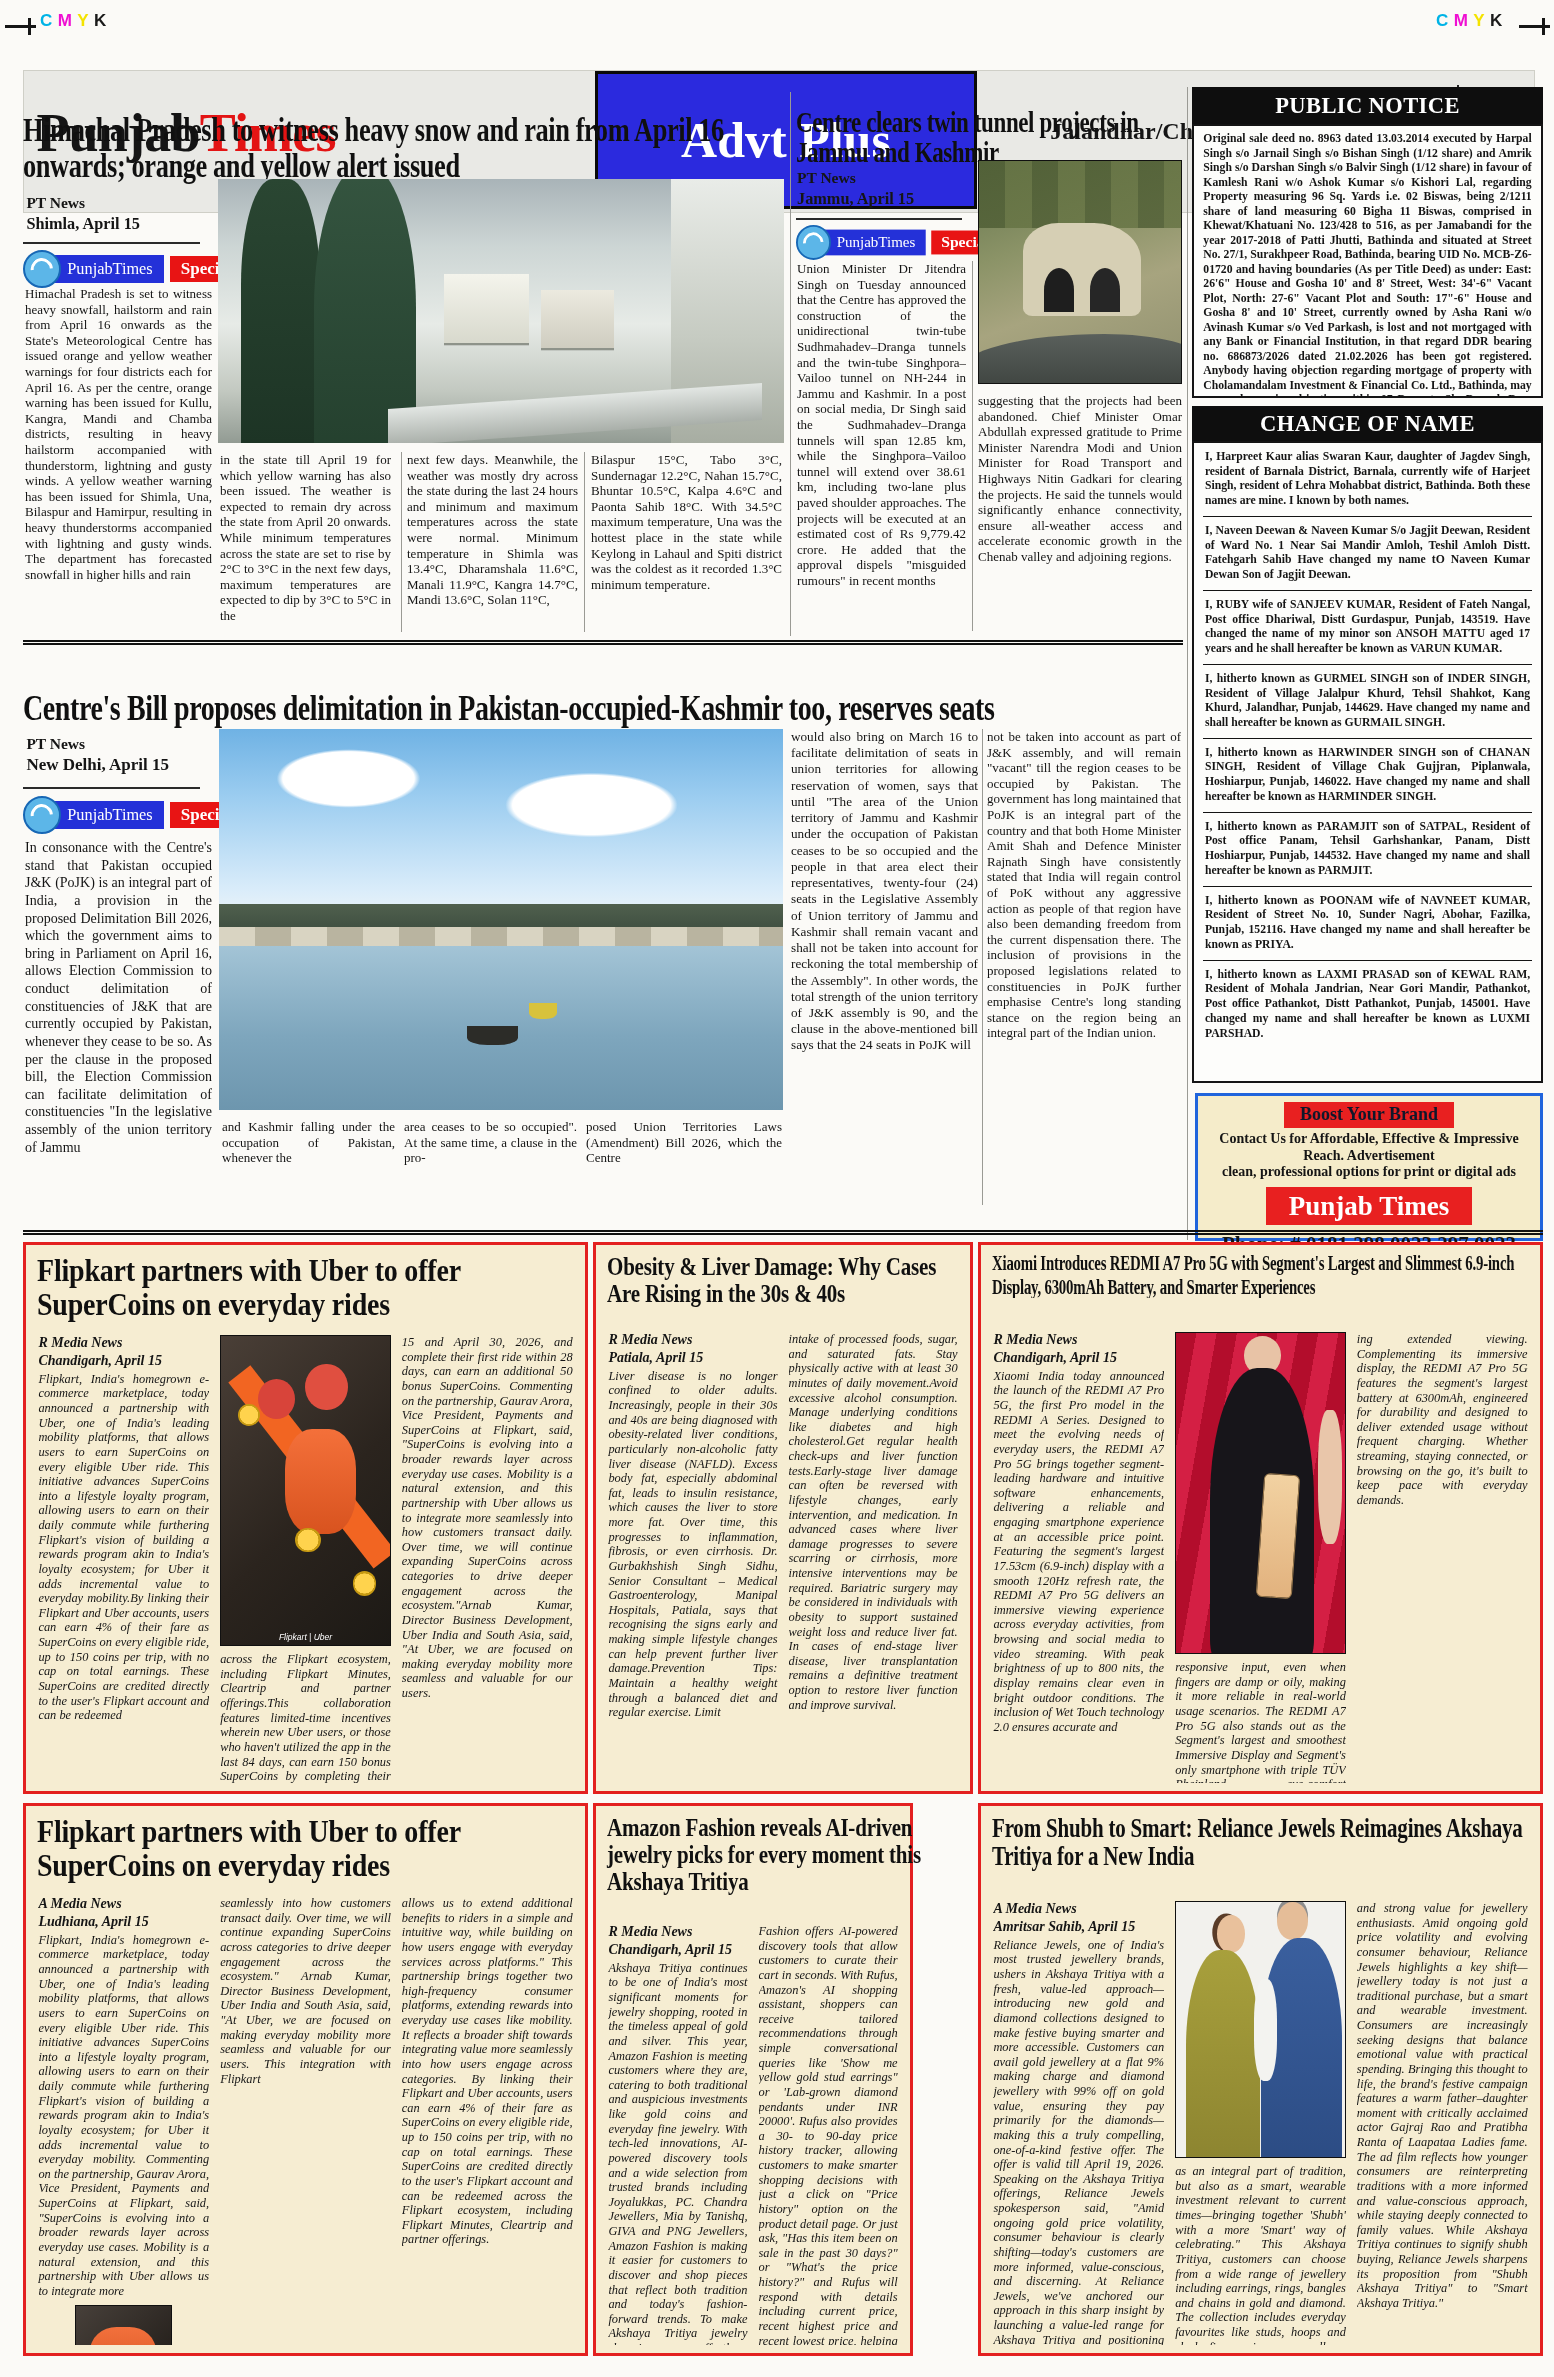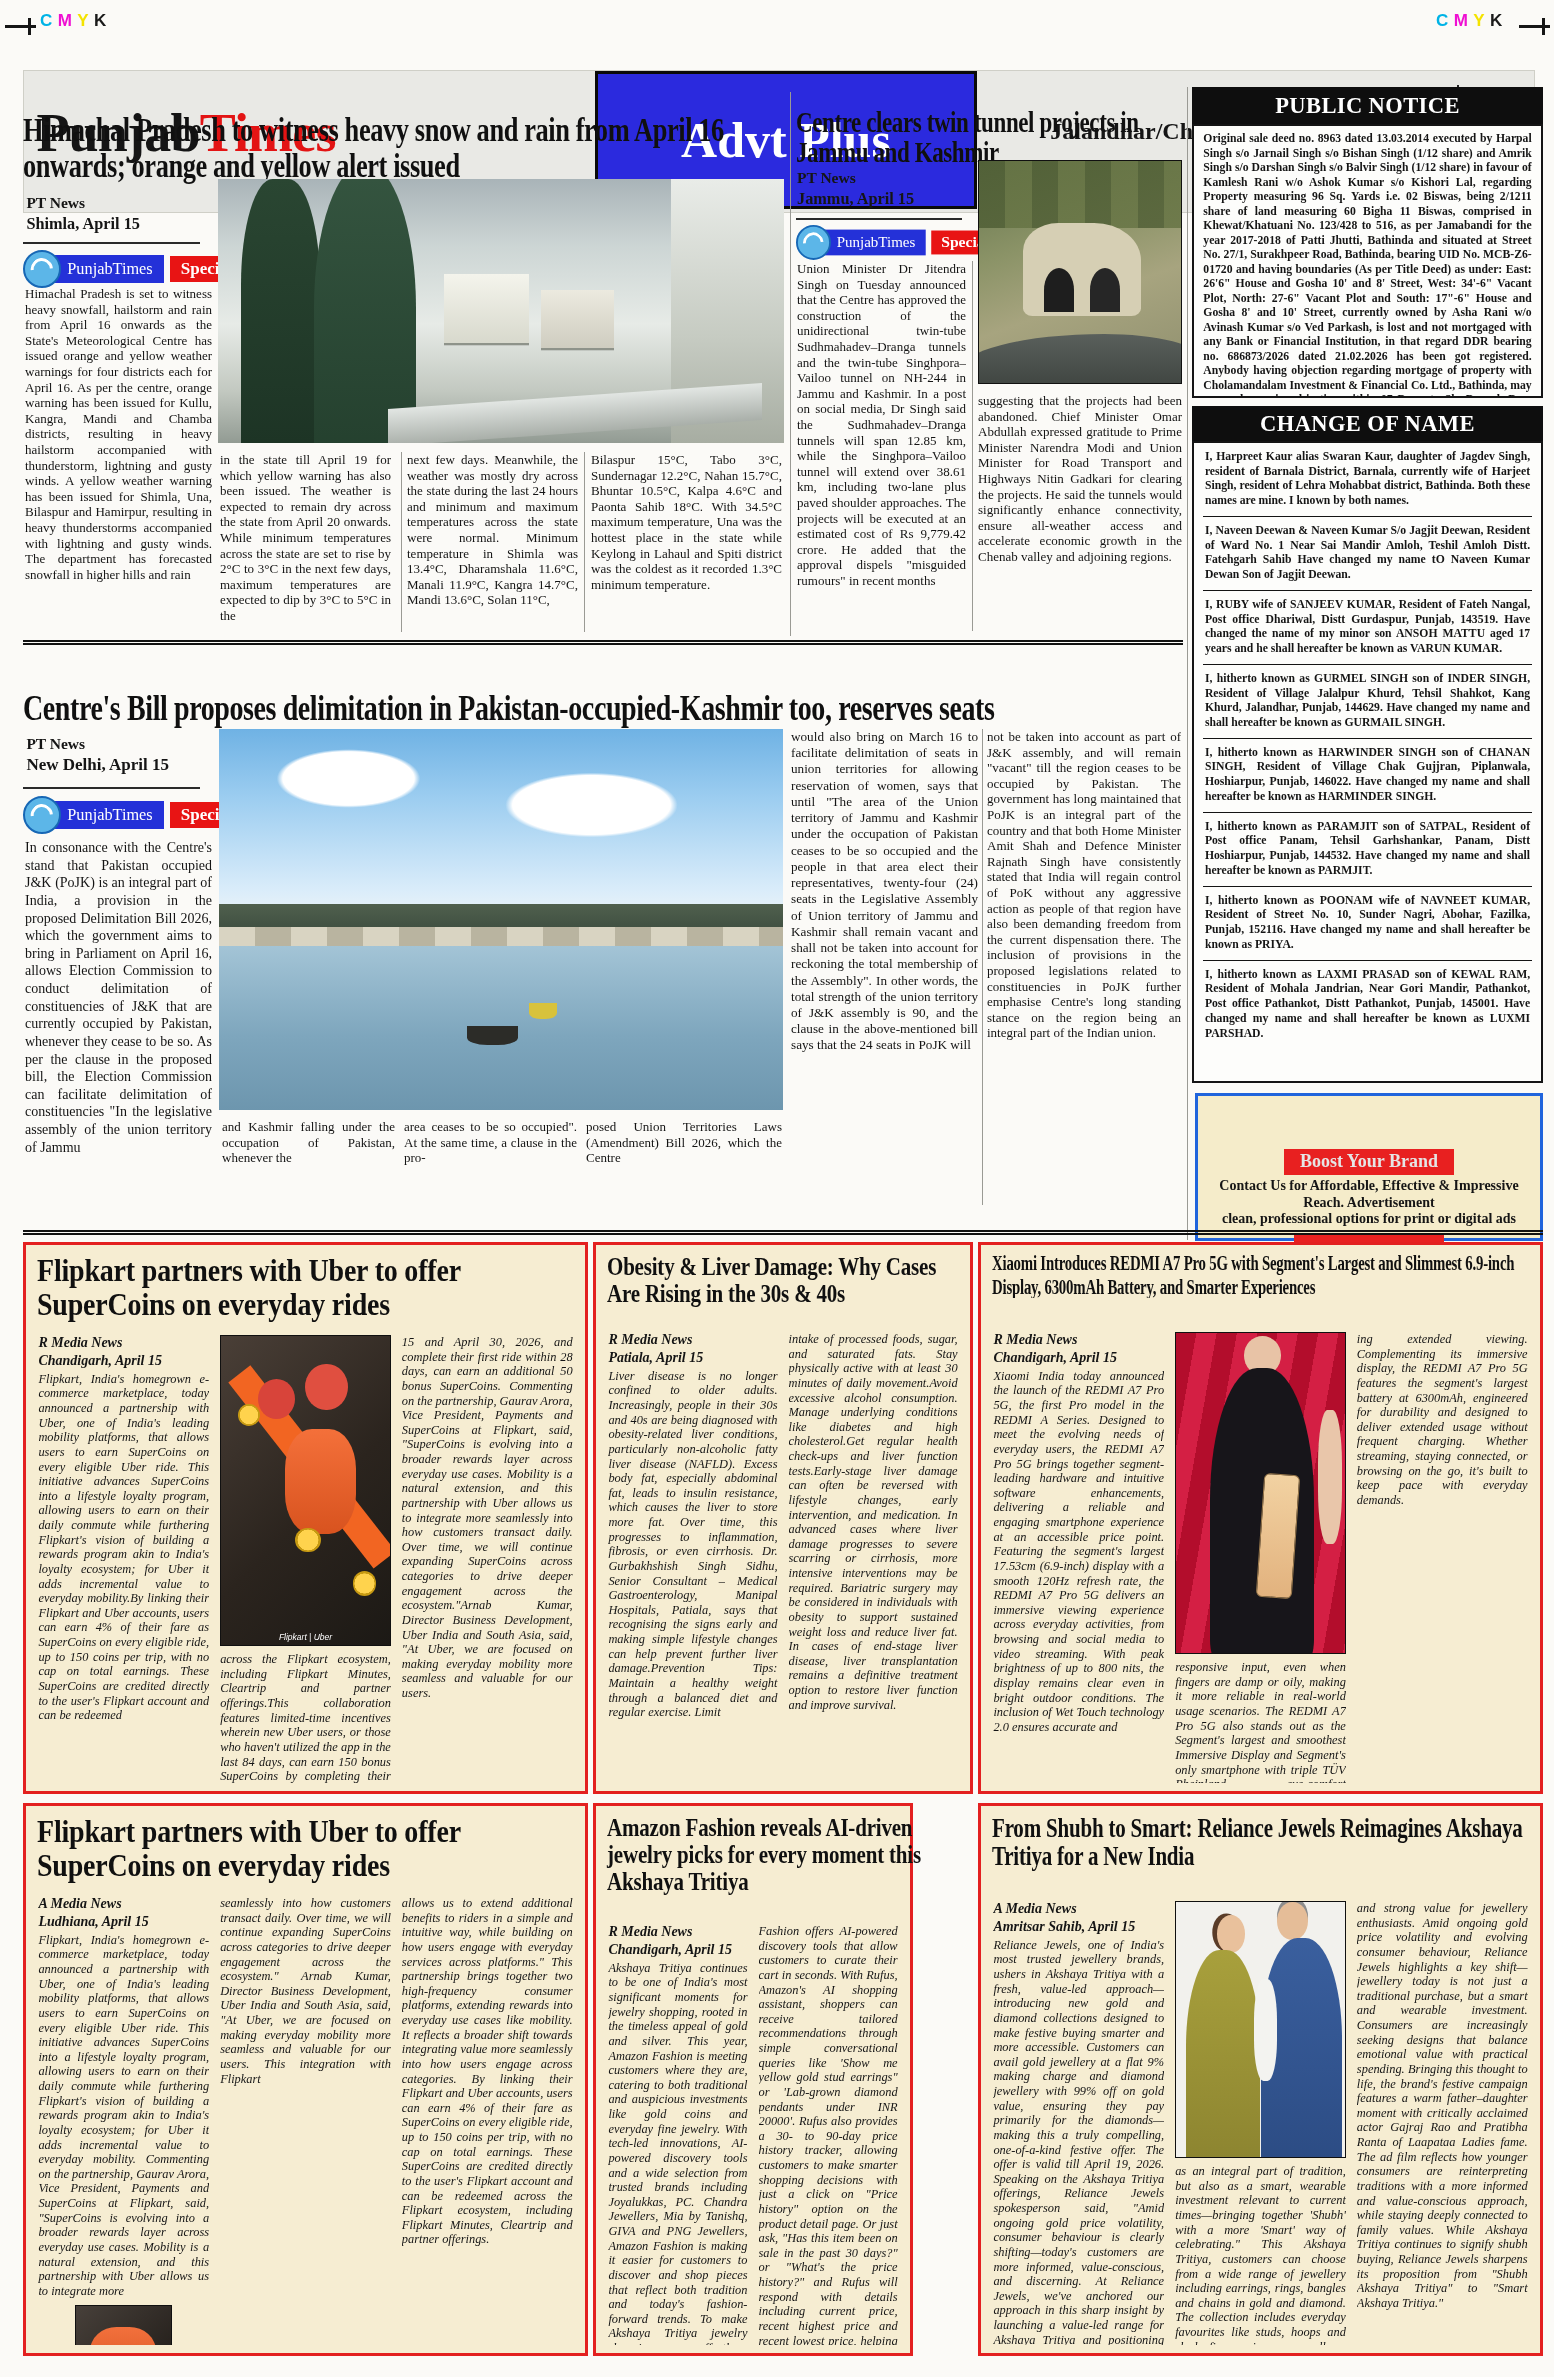--- a/index.html
+++ b/index.html
@@ -29,23 +29,23 @@
   
   .col{position:absolute;font-size:13px;line-height:1.2;text-align:justify;overflow:hidden;color:#141414;}
   .vdiv{position:absolute;width:0.8px;background:#9a9a94;}
   .drule{position:absolute;height:5.4px;background:linear-gradient(#111 0 2.3px,transparent 2.3px 3.1px,#111 3.1px 5.4px);}
   
   .rail-bar{position:absolute;background:#0e0e0e;color:#fff;display:flex;align-items:center;justify-content:center;font-weight:700;font-size:22.5px;letter-spacing:0.4px;}
   .rail-box{position:absolute;border:2.3px solid #141414;background:#fdfdfb;padding:6.2px 9.3px;box-sizing:border-box;font-size:11.7px;font-weight:600;line-height:1.24;text-align:justify;overflow:hidden;}
   .con-entry{padding:7px 1.6px;border-bottom:1.6px solid #141414;font-size:11.7px;font-weight:600;line-height:1.26;text-align:justify;}
   .con-entry:last-child{border-bottom:none;}
   .boost{position:absolute;background:#f5ecca;border:3.1px solid #2064dc;box-sizing:border-box;text-align:center;padding-top:6.2px;}
-  .boost-btn{display:inline-block;background:#e82020;color:#e5e5e5;font-weight:700;font-size:18px;padding:2.3px 15.5px;margin-top:47px;}
+  .boost-btn{display:inline-block;background:#e82020;color:#0f172a;font-weight:700;font-size:18px;padding:2.3px 15.5px;}
   .boost-line{font-weight:700;font-size:14px;line-height:1.2;margin:3.1px 6.2px 0;}
-  .boost-brand{display:inline-block;background:#e82020;color:#fff;font-weight:400;font-size:19px;padding:3.1px 23px;margin-top:6.2px;}
+  .boost-brand{display:inline-block;background:#e82020;color:#fff;font-weight:700;font-size:27px;padding:3.1px 23px;margin-top:6.2px;}
   .boost-phone{font-weight:700;font-size:21px;margin-top:7.8px;}
   
   .photo{position:absolute;overflow:hidden;}
   .ph{position:absolute;}
   .framed{border:1.6px solid #101010;}
   
   .adbox{position:absolute;background:#f6edd2;border:3.1px solid #e32020;box-sizing:border-box;}
   .bx-hl{font-weight:700;line-height:1.08;transform-origin:0 0;margin:7.8px 11px 0;color:#101010;letter-spacing:-0.2px;}
   .bx-body{position:absolute;left:12.4px;right:12.4px;bottom:7.8px;display:flex;gap:11px;}
   .bx-col{flex:1 1 0;font-size:12.4px;line-height:1.18;text-align:justify;overflow:hidden;font-style:italic;}

